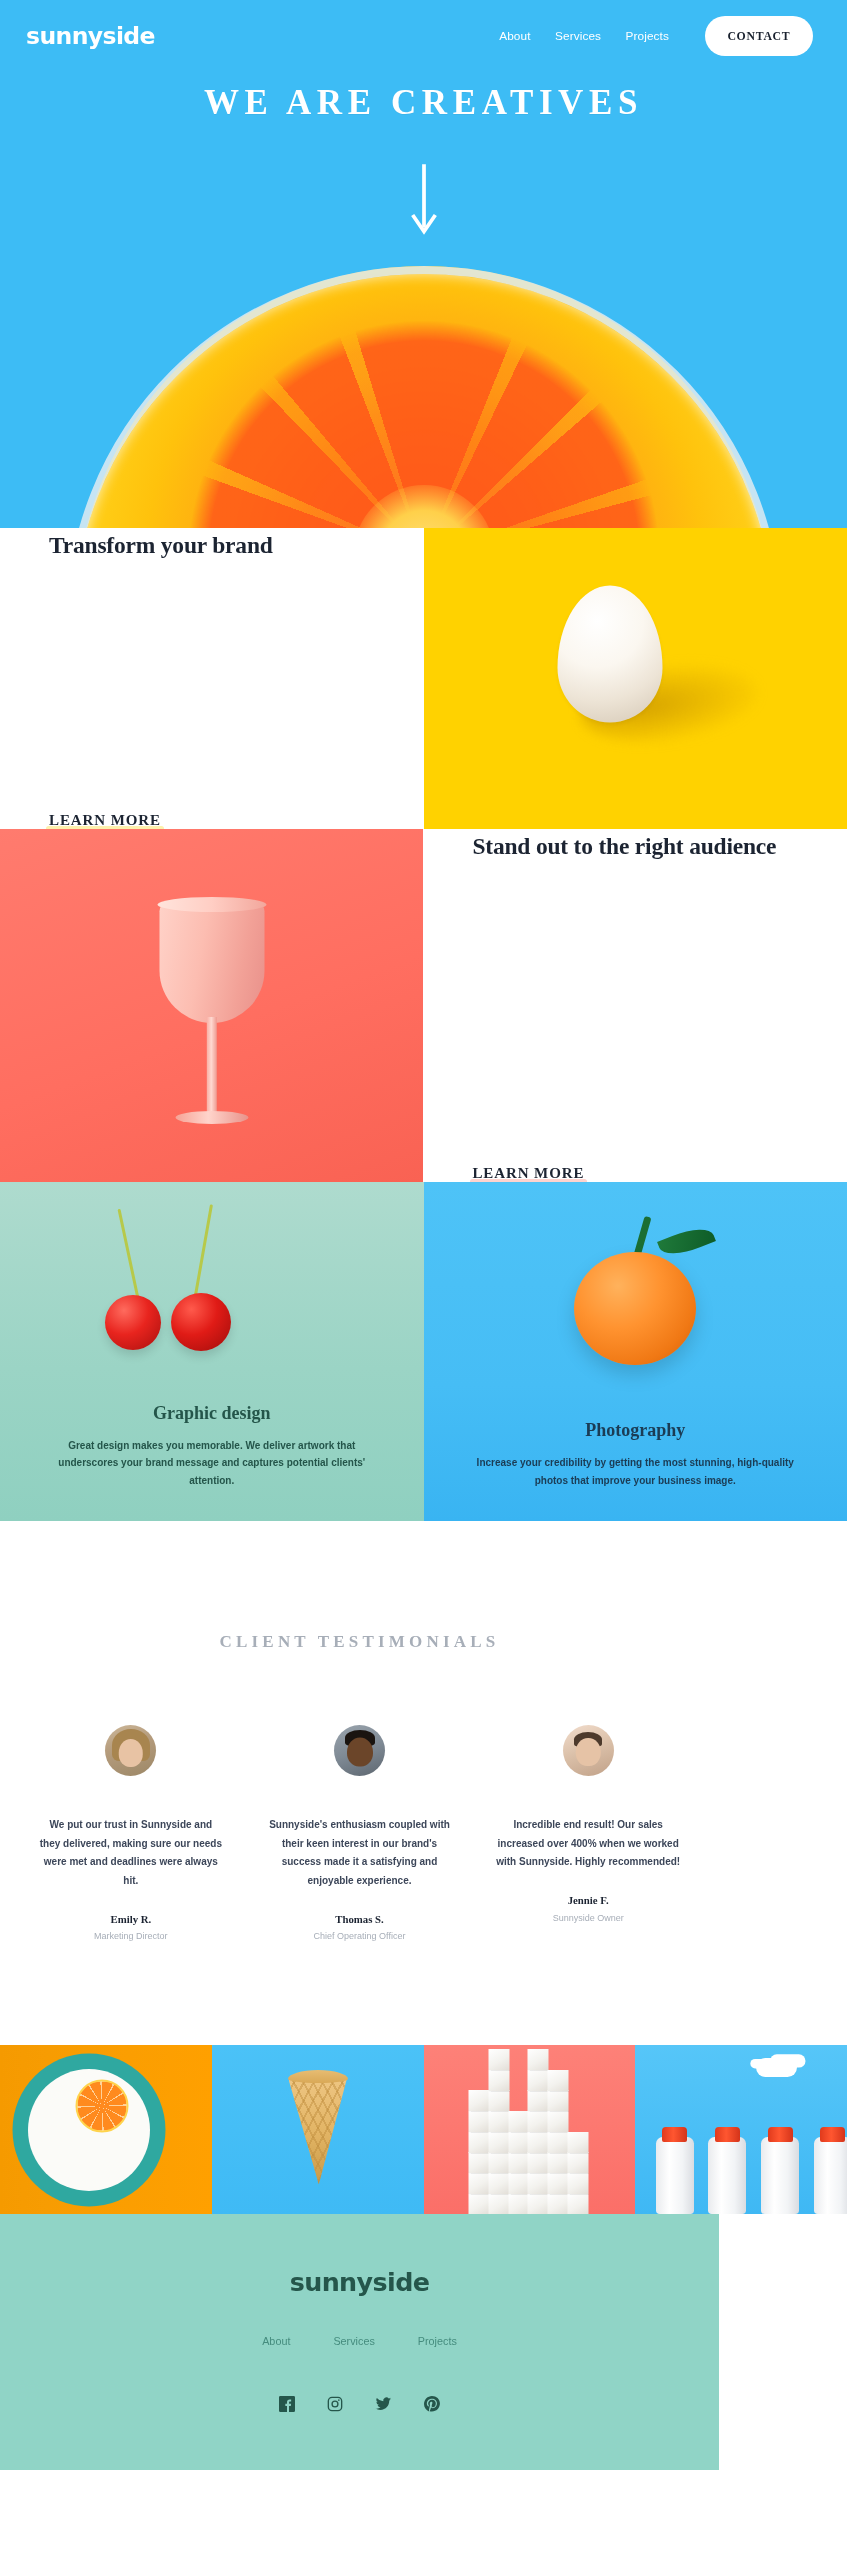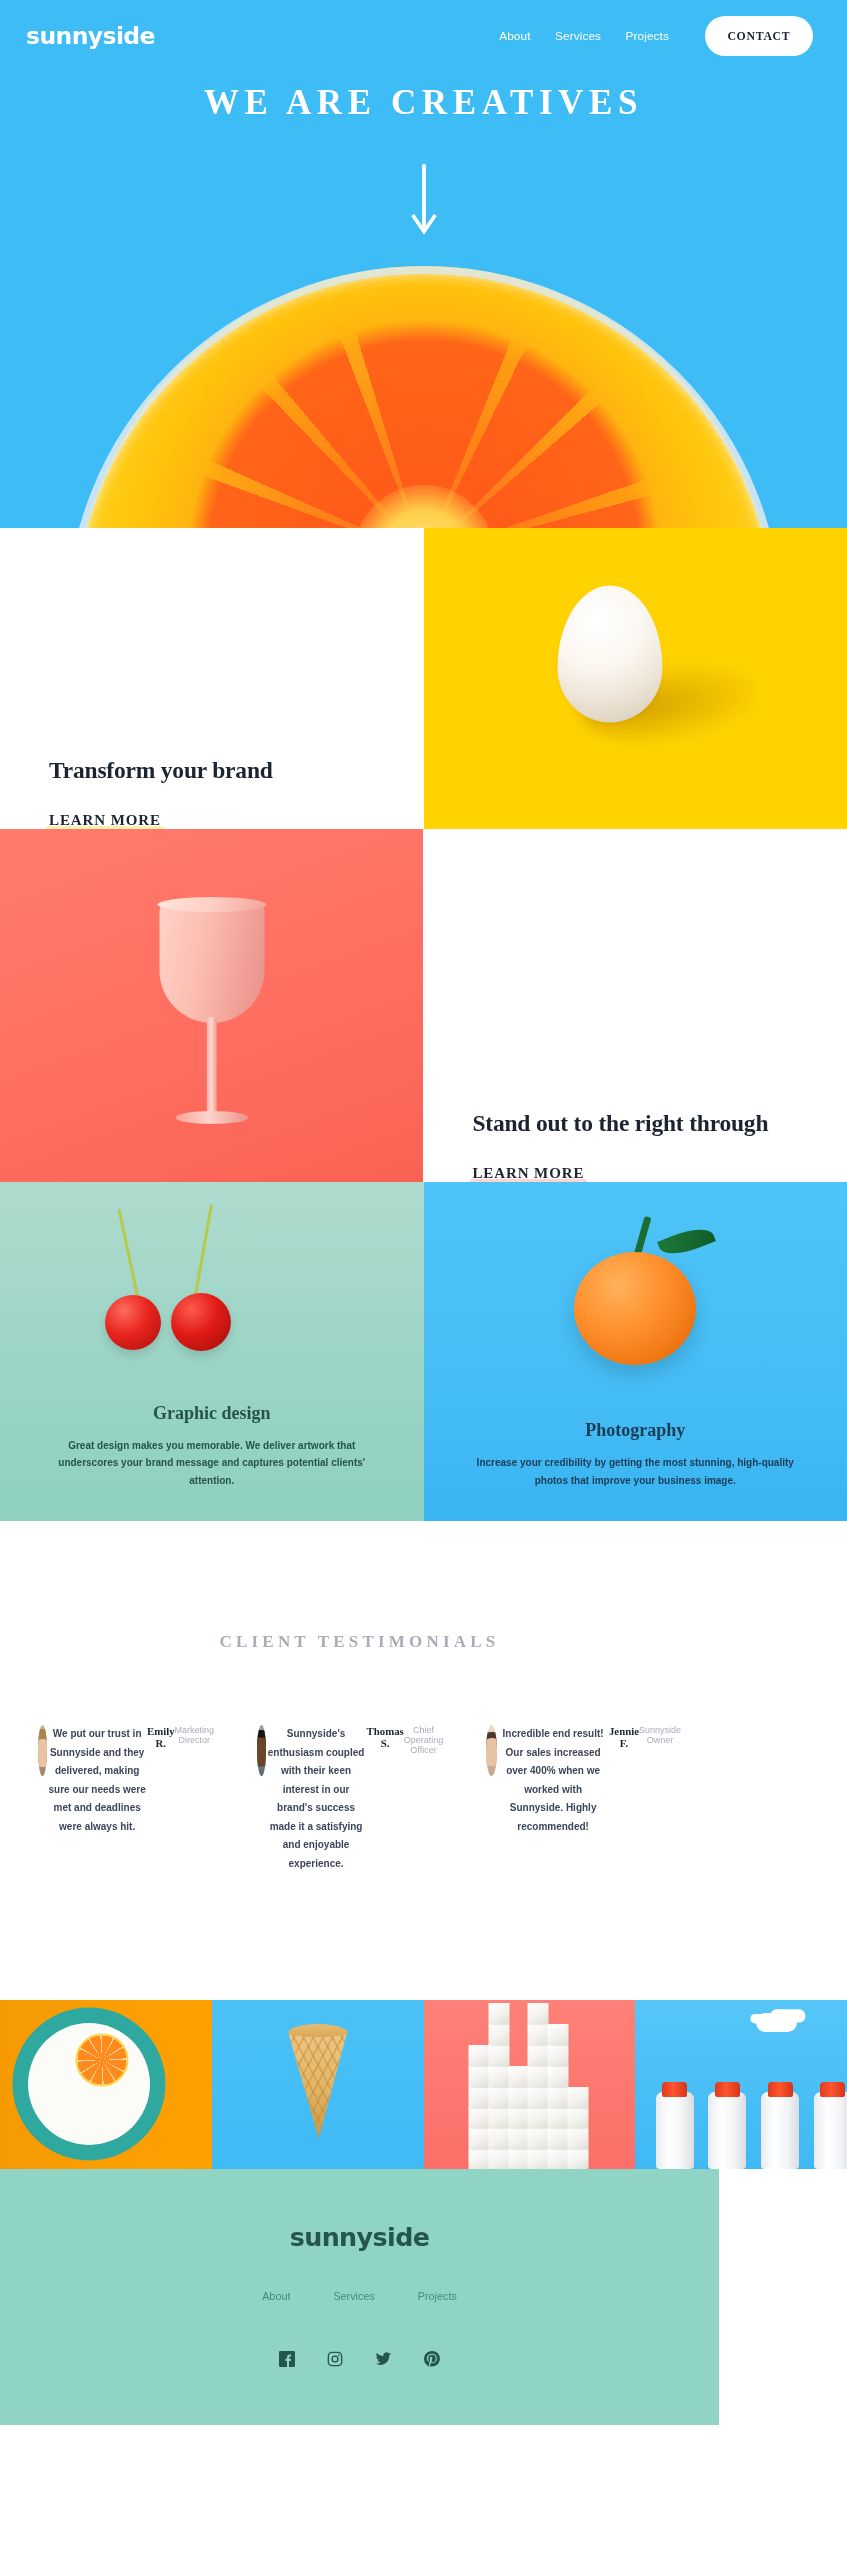--- a/index.html
+++ b/index.html
@@ -126,21 +126,21 @@
     height:77px;
   }
 
   
   .frow { display:flex; width:847px; }
   .cell { width:424px; position:relative; overflow:hidden; }
   .cell.text {
     background:#fff;
     display:flex;
     flex-direction:column;
-    justify-content:flex-end;
+    justify-content:space-between;
     padding:0 49px;
   }
   .r1 { height:301px; }
   .r2 { height:353px; }
   .feat-title {
     font-family:"Liberation Serif", serif;
     font-weight:bold;
     font-size:23.5px;
     line-height:1.45;
     color:#1C2432;
@@ -322,21 +322,21 @@
     letter-spacing:4.2px;
     color:#A7AEB8;
     margin-bottom:73px;
   }
   .testi-grid {
     display:flex;
     justify-content:center;
     gap:43px;
     padding:0 38px;
   }
-  .testi-card { width:218px; display:flex; flex-direction:row; }
+  .testi-card { width:218px; display:flex; flex-direction:column; align-items:center; }
   .avatar {
     width:51px; height:51px; border-radius:50%;
     overflow:hidden; margin-bottom:40px;
     background:#ccc;
     position:relative;
   }
   .av1 { background:linear-gradient(160deg,#cdb89a 0%,#b59c7d 40%,#9c8766 100%); }
   .av2 { background:linear-gradient(160deg,#9aa4ad 0%,#7f8a95 50%,#5d666f 100%); }
   .av3 { background:linear-gradient(160deg,#f2ddcd 0%,#dcc2ab 45%,#c1a188 100%); }
   .av-face {
@@ -529,21 +529,21 @@
   </section>
 
   <section class="frow r2">
     <div class="cell cup-cell">
       <div class="cup-bowl"></div>
       <div class="cup-rim"></div>
       <div class="cup-stem"></div>
       <div class="cup-base"></div>
     </div>
     <div class="cell text">
-      <h2 class="feat-title">Stand out to the right through</h2>
+      <h2 class="feat-title">Stand out to the right audience</h2>
       <span class="learn red">LEARN MORE</span>
     </div>
   </section>
 
   <section class="srow">
     <div class="scard design">
       <div class="stem s1"></div>
       <div class="stem s2"></div>
       <div class="cherry c1"></div>
       <div class="cherry c2"></div>

